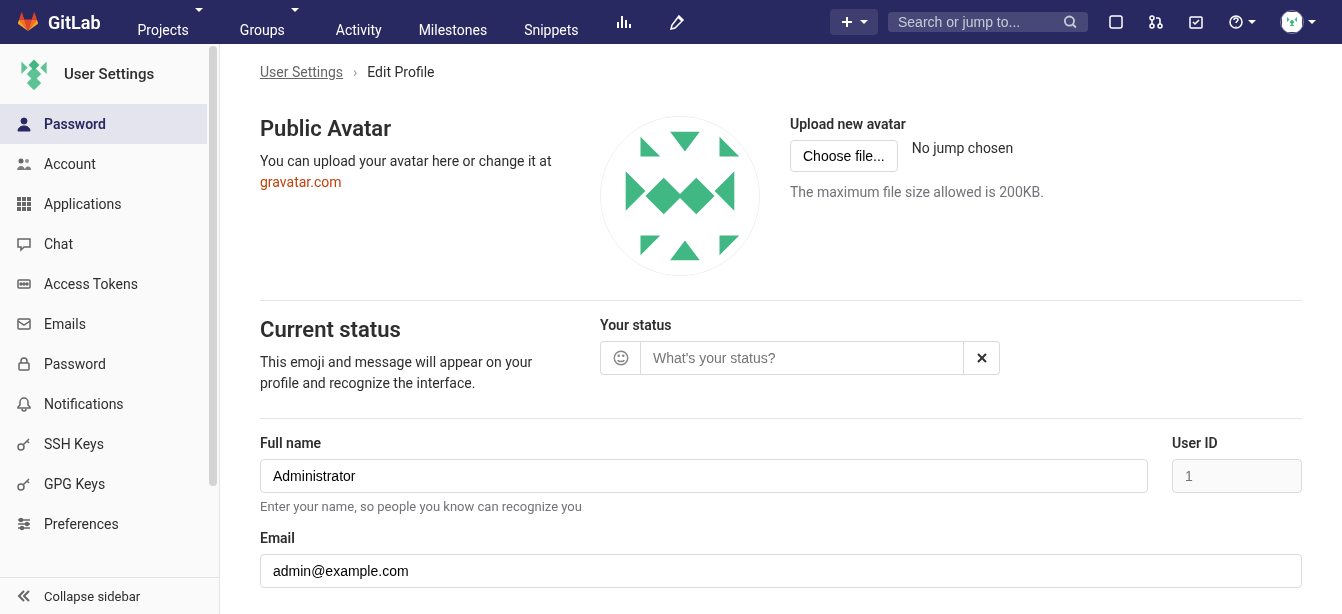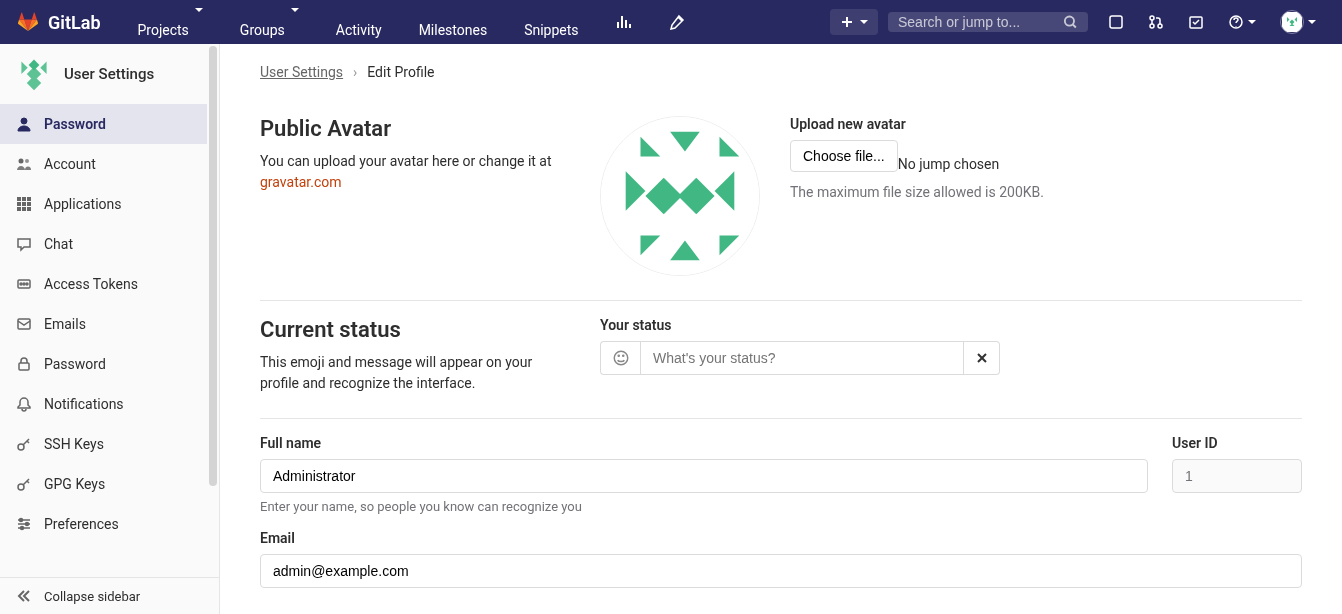--- a/index.html
+++ b/index.html
@@ -44,21 +44,21 @@
     .section-left { width: 310px; flex-shrink: 0; }
     .section-title { font-size: 22px; font-weight: 600; margin-bottom: 10px; color: #2e2e2e; }
     .section-desc { font-size: 14px; color: #2e2e2e; line-height: 1.5; }
     .section-desc a { color: #c2410c; text-decoration: none; }
     .section-right { flex: 1; }
     
     .avatar-section-right { display: flex; gap: 30px; }
     .avatar-preview { width: 160px; height: 160px; border-radius: 50%; overflow: hidden; border: 1px solid #eee; display: flex; align-items: center; justify-content: center; }
     .upload-group { flex: 1; }
     .field-label { font-weight: 600; font-size: 14px; margin-bottom: 8px; display: block; }
-    .file-row { display: flex; align-items: flex-end; margin-bottom: 12px; }
+    .file-row { display: flex; align-items: flex-start; gap: 14px; margin-bottom: 12px; }
     .btn { border: 1px solid #dbdbdb; background: #fff; padding: 7px 12px; border-radius: 4px; font-size: 14px; cursor: pointer; }
     .hint { color: #737278; font-size: 14px; }
     
     .status-row { display: flex; max-width: 400px; }
     .status-emoji { border: 1px solid #dbdbdb; border-right: none; border-radius: 4px 0 0 4px; width: 40px; display: flex; align-items: center; justify-content: center; cursor: pointer; color: #666; }
     .status-input { border: 1px solid #dbdbdb; flex: 1; padding: 8px 12px; font-size: 14px; outline: none; }
     .status-clear { border: 1px solid #dbdbdb; border-left: none; border-radius: 0 4px 4px 0; width: 36px; display: flex; align-items: center; justify-content: center; cursor: pointer; color: #333; }
     
     .form-row { display: flex; gap: 24px; }
     .form-field { flex: 1; }

